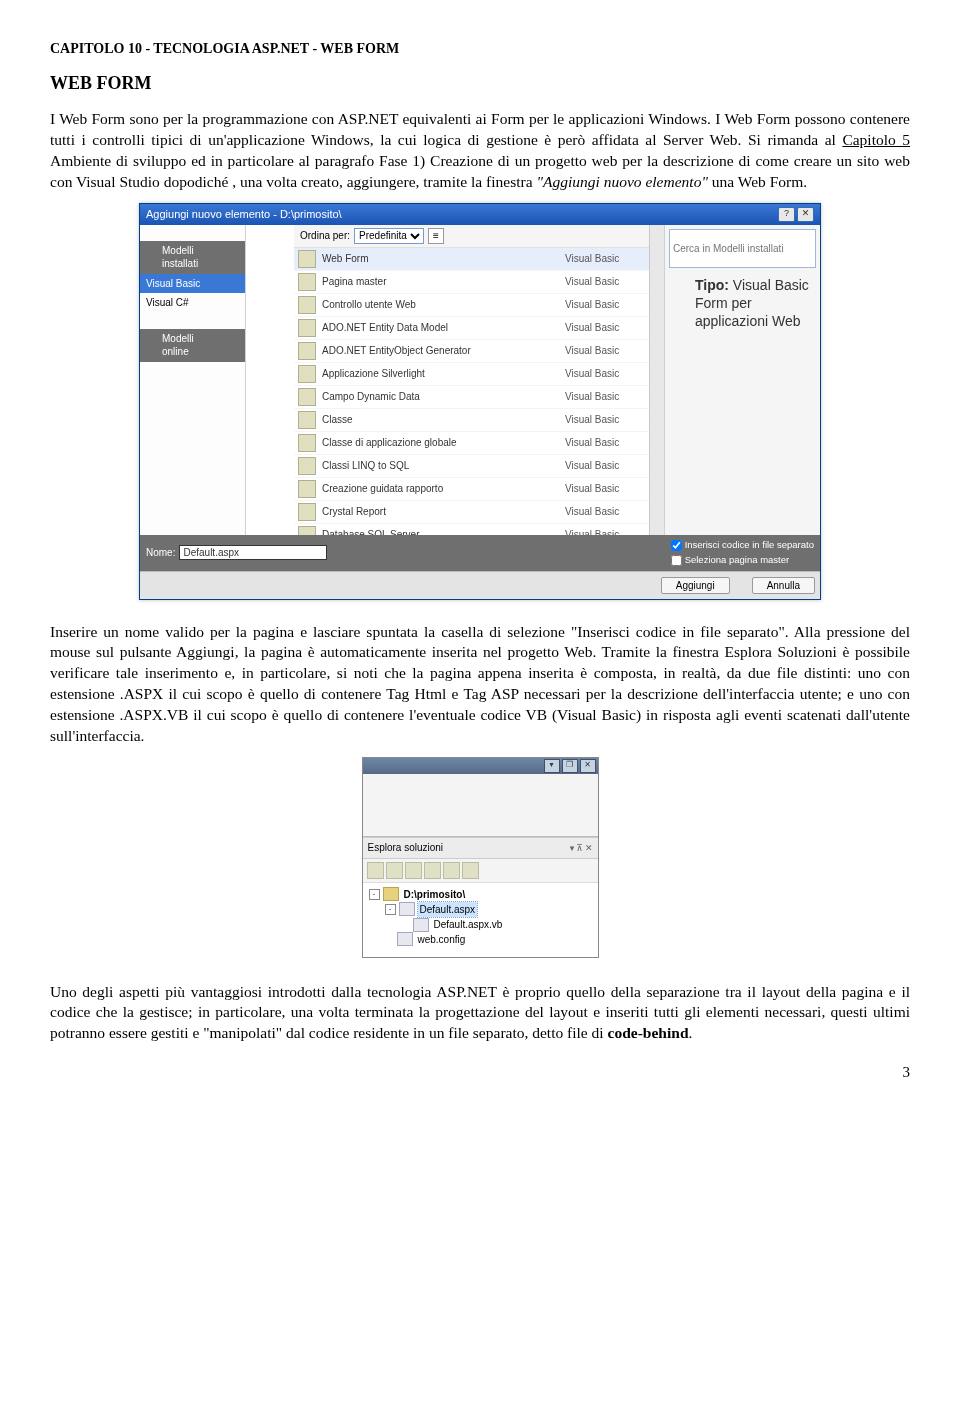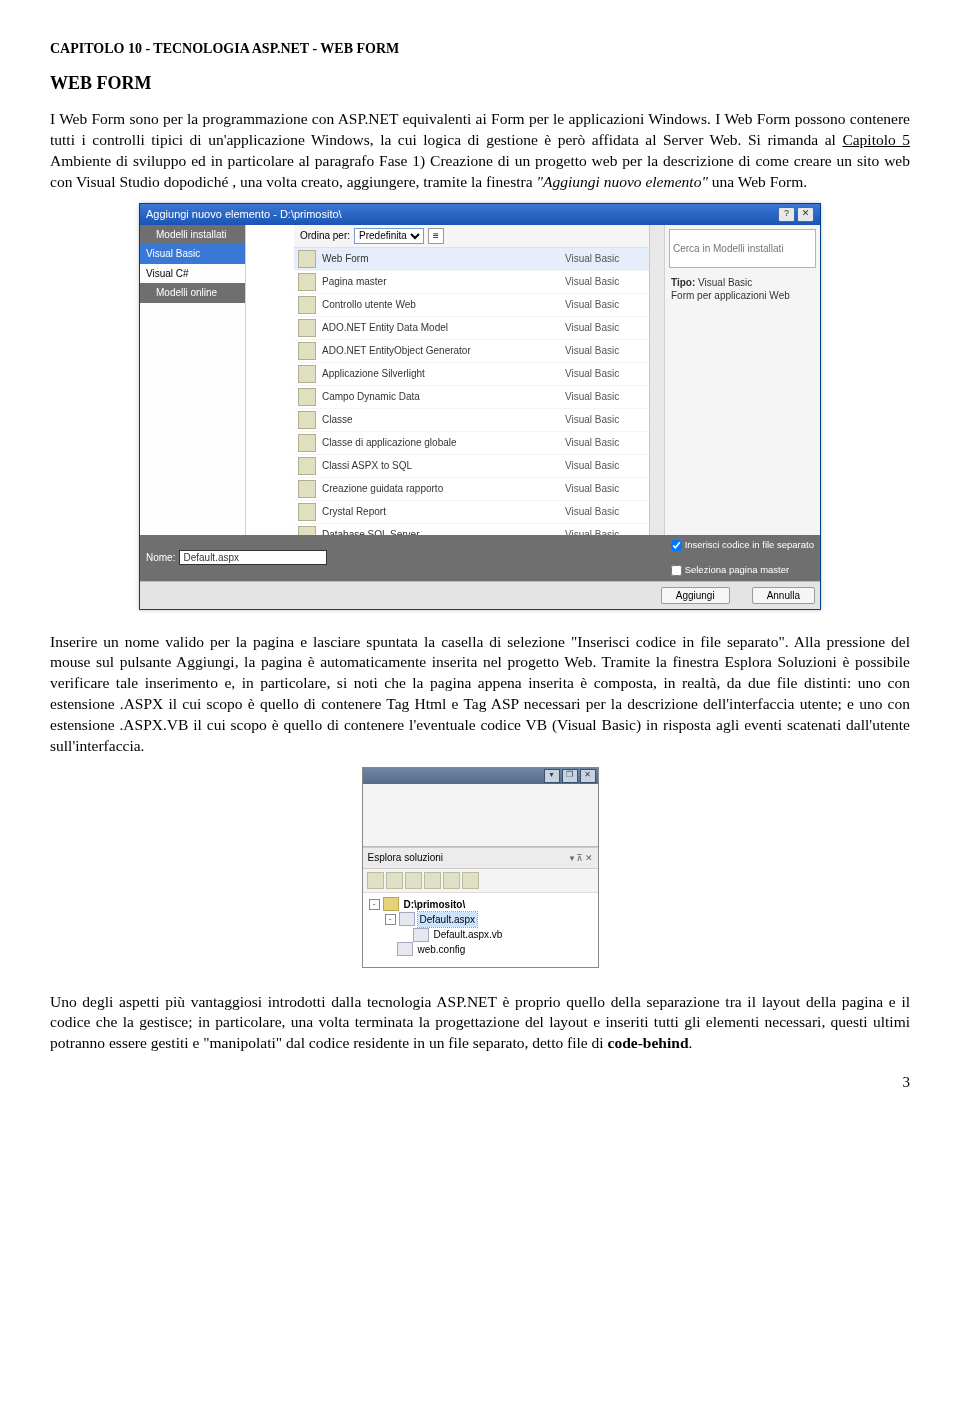--- a/index.html
+++ b/index.html
@@ -70,22 +70,23 @@
     background:#fff;
   }
   .dlg-left {
     width:105px;
     background:#fdfdfd;
     border-right:1px solid #d0d0d0;
   }
   .dlg-left-header, .dlg-right-header {
     background:#6f6f6f;
     color:#fff;
-    padding:3px 16px;
-    font-size:10px;
+    padding:3px 22px;
+    font-size:10px;
+    margin-top:16px;
   }
   .dlg-left-item {
     padding:3px 6px;
     font-size:10px;
   }
   .dlg-left-item.selected {
     background:#3a78d6;
     color:#fff;
   }
   .dlg-center {
@@ -148,23 +149,24 @@
   .dlg-right-search input {
     width:100%;
     font-size:10px;
     border:1px solid #9fb7d8;
     padding:13px 3px;
     color:#888;
     box-sizing:border-box;
   }
   .dlg-right-info {
     padding:4px 6px;
-    font-size:10px;
+    font-size:14px;
     color:#333;
     line-height:1.3;
+    margin-left:24px;
   }
   .dlg-right-info b { font-weight:bold; }
   .dlg-footer {
     background:#6f6f6f;
     color:#fff;
     padding:4px 6px;
     display:flex;
     align-items:center;
     gap:4px;
     font-size:10px;
@@ -174,21 +176,21 @@
     border:1px solid #333;
     font-size:10px;
     color:#333;
     padding:1px 3px;
     width:140px;
   }
   .dlg-footer-right {
     margin-left:auto;
     display:flex;
     flex-direction:column;
-    gap:12px;
+    gap:2px;
     font-size:9.5px;
     color:#fff;
   }
   .dlg-chk { display:flex; align-items:center; gap:3px; }
   .dlg-chk input { margin:0; width:11px; height:11px; }
   .dlg-buttons {
     background:#e4e4e4;
     padding:5px;
     display:flex;
     justify-content:flex-end;
@@ -348,21 +350,21 @@
               <span class="dlg-row-name">Classe</span>
               <span class="dlg-row-lang">Visual Basic</span>
             </div>
           <div class="dlg-row">
               <span class="dlg-ico"></span>
               <span class="dlg-row-name">Classe di applicazione globale</span>
               <span class="dlg-row-lang">Visual Basic</span>
             </div>
           <div class="dlg-row">
               <span class="dlg-ico"></span>
-              <span class="dlg-row-name">Classi ASPX to SQL</span>
+              <span class="dlg-row-name">Classi LINQ to SQL</span>
               <span class="dlg-row-lang">Visual Basic</span>
             </div>
           <div class="dlg-row">
               <span class="dlg-ico"></span>
               <span class="dlg-row-name">Creazione guidata rapporto</span>
               <span class="dlg-row-lang">Visual Basic</span>
             </div>
           <div class="dlg-row">
               <span class="dlg-ico"></span>
               <span class="dlg-row-name">Crystal Report</span>

